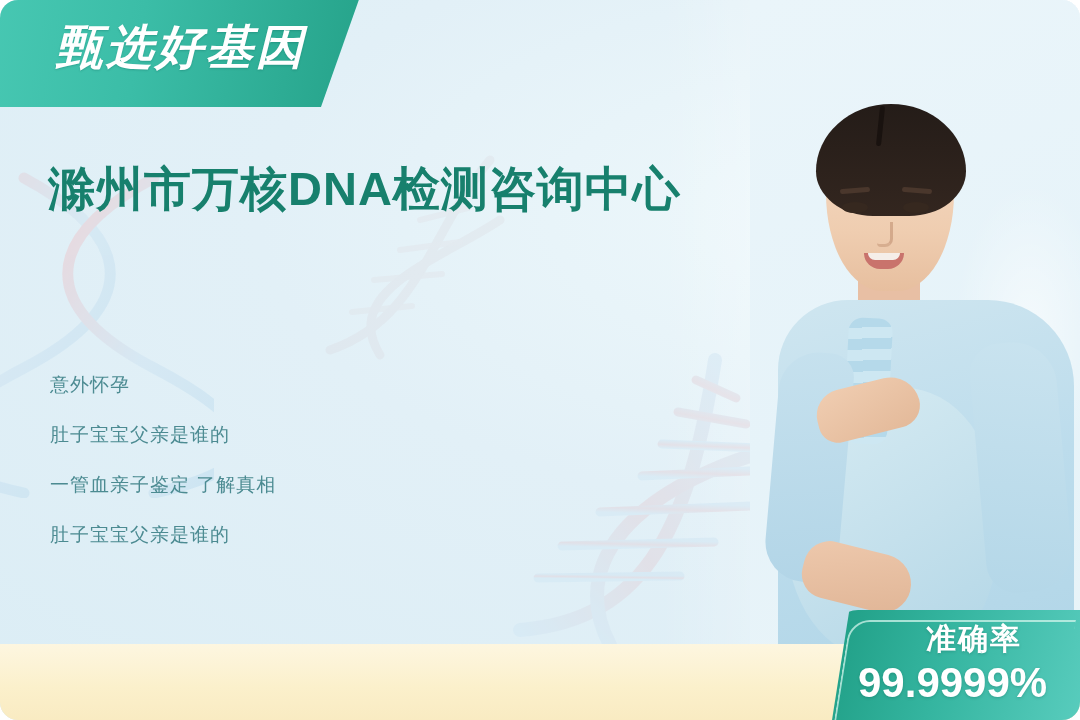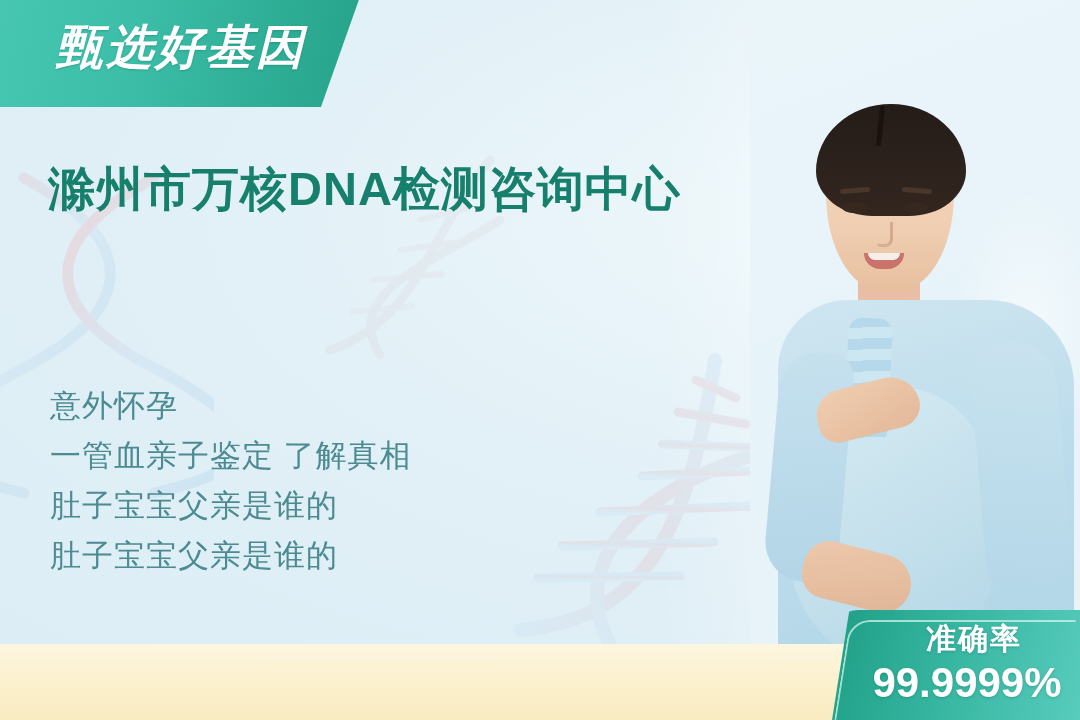--- a/index.html
+++ b/index.html
@@ -11,20 +11,21 @@
   body {
     font-family: "Liberation Sans", "DejaVu Sans", sans-serif;
   }
 
   #banner {
     position: relative;
     width: 1080px;
     height: 720px;
     overflow: hidden;
     background: #dceef6;
+    border-radius: 18px;
   }
 
   
   .bg-base {
     position: absolute;
     inset: 0;
     background:
       radial-gradient(120% 90% at 78% 30%, #eef8fb 0%, #e2f0f7 45%, #dbedf5 100%);
   }
   .bg-soft-right {
@@ -83,23 +84,23 @@
     color: #17806d;
     letter-spacing: 1px;
     line-height: 1.15;
     white-space: nowrap;
   }
 
   
   #copy-block {
     position: absolute;
     left: 50px;
-    top: 381px;
+    top: 360px;
     color: #4c8b92;
-    font-size: 31px;
+    font-size: 19px;
     font-weight: 300;
     line-height: 50px;
     letter-spacing: 1px;
   }
   #copy-block div { white-space: nowrap; }
 
   
   #photo {
     position: absolute;
     right: 0;
@@ -286,21 +287,21 @@
     font-weight: 700;
     color: #ffffff;
     letter-spacing: 2px;
     text-shadow: 0 1px 3px rgba(0,70,60,.25);
   }
   #accuracy-value {
     position: absolute;
     left: 858px;
     top: 659px;
     width: 218px;
-    text-align: center;
+    text-align: left;
     font-size: 42px;
     font-weight: 700;
     color: #ffffff;
     letter-spacing: 0px;
     text-shadow: 0 1px 3px rgba(0,70,60,.25);
   }
 </style>
 </head>
 <body>
 
@@ -428,22 +429,22 @@
     <div class="ph-mouth-teeth"></div>
   </div>
 
   <div id="brand-plate"></div>
   <div id="brand-text">甄选好基因</div>
 
   <div id="headline">滁州市万核DNA检测咨询中心</div>
 
   <div id="copy-block">
     <div>意外怀孕</div>
+    <div>肚子宝宝父亲是谁的</div>
     <div>一管血亲子鉴定 了解真相</div>
-    <div>肚子宝宝父亲是谁的</div>
     <div>肚子宝宝父亲是谁的</div>
   </div>
 
   <div id="privacy-strip"></div>
 
   <div id="accuracy-badge"></div>
   <div id="accuracy-badge-outline"></div>
   <div id="accuracy-label">准确率</div>
   <div id="accuracy-value">99.9999%</div>
 

